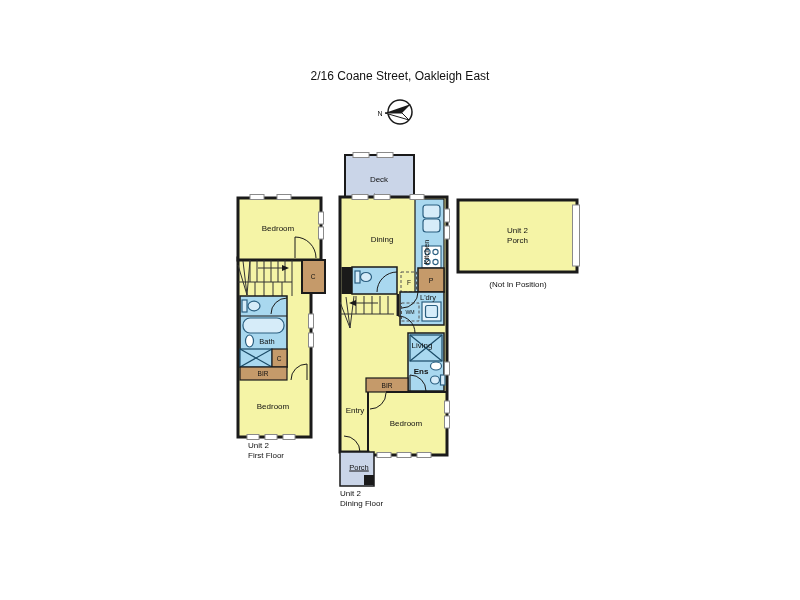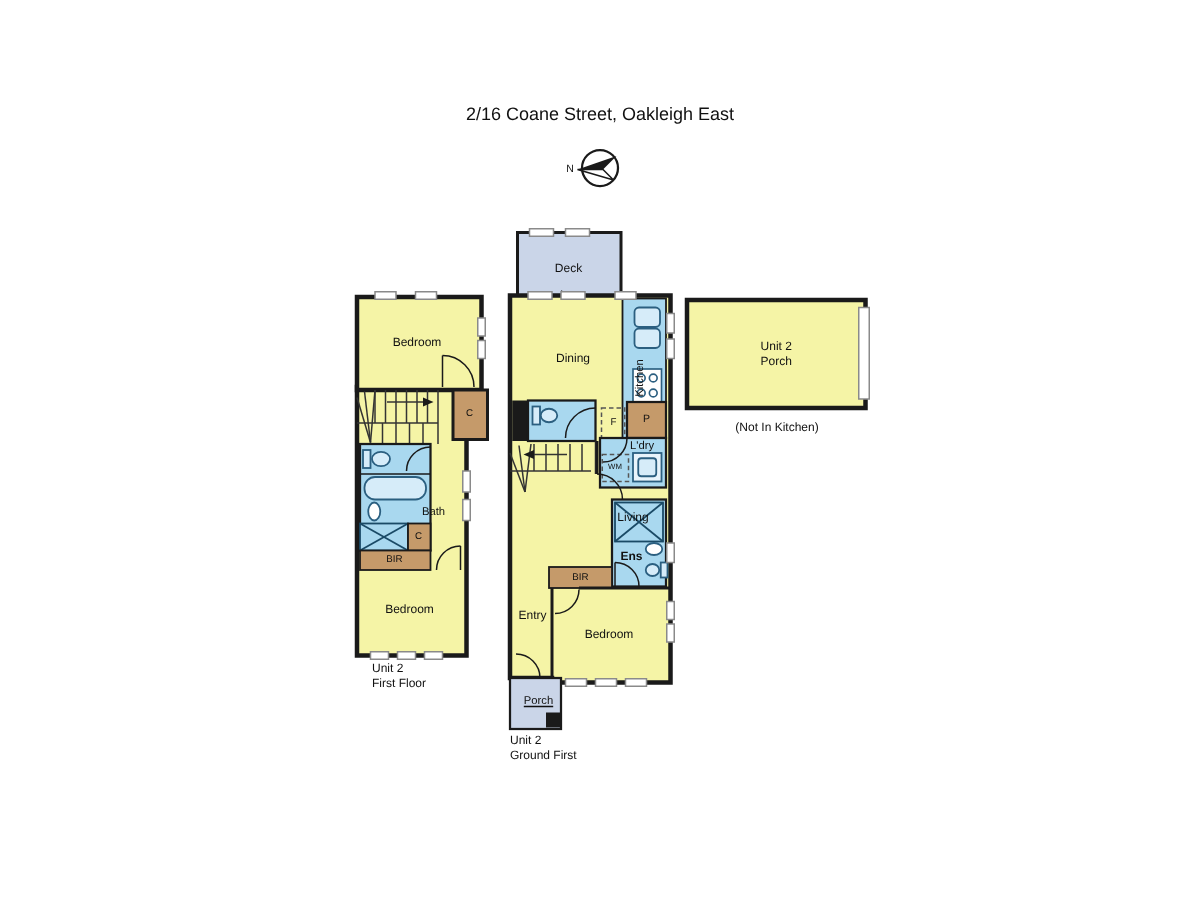--- a/index.html
+++ b/index.html
@@ -213,33 +213,33 @@
   <div class="lbl s75" style="left:428px;top:297px;text-align:right;">L'dry</div>
   <div class="lbl s52" style="left:410px;top:312px;">WM</div>
   <div class="lbl" style="left:374px;top:345px;margin-left:48px;">Living</div>
   <div class="lbl" style="left:421px;top:371px;font-weight:bold;">Ens</div>
   <div class="lbl s65" style="left:387px;top:385px;">BIR</div>
   <div class="lbl" style="left:355px;top:410px;">Entry</div>
   <div class="lbl" style="left:406px;top:423px;">Bedroom</div>
   <div class="lbl s75" style="left:359px;top:467px;text-decoration:underline;">Porch</div>
   <div class="cap" style="left:340px;top:489px;">
     <div>Unit 2</div>
-    <div>Ground First</div>
+    <div>Dining Floor</div>
   </div>
 
   <div class="lbl" style="left:278px;top:228px;">Bedroom</div>
   <div class="lbl s65" style="left:313px;top:276px;">C</div>
-  <div class="lbl s75" style="left:267px;top:341px;margin-left:22px;">Bath</div>
+  <div class="lbl s75" style="left:267px;top:341px;">Bath</div>
   <div class="lbl s65" style="left:279px;top:358px;">C</div>
   <div class="lbl s65" style="left:263px;top:373px;">BIR</div>
   <div class="lbl" style="left:273px;top:406px;">Bedroom</div>
   <div class="cap" style="left:248px;top:441px;">
     <div>Unit 2</div>
     <div>First Floor</div>
   </div>
 
   <div class="capc" style="left:458px;top:226px;width:119px;">
     <div>Unit 2</div>
     <div>Porch</div>
   </div>
-  <div class="capc" style="left:448px;top:280px;width:140px;">(Not In Kitchen)</div>
+  <div class="capc" style="left:448px;top:280px;width:140px;">(Not In Position)</div>
 
 </div>
 
 </body></html>

